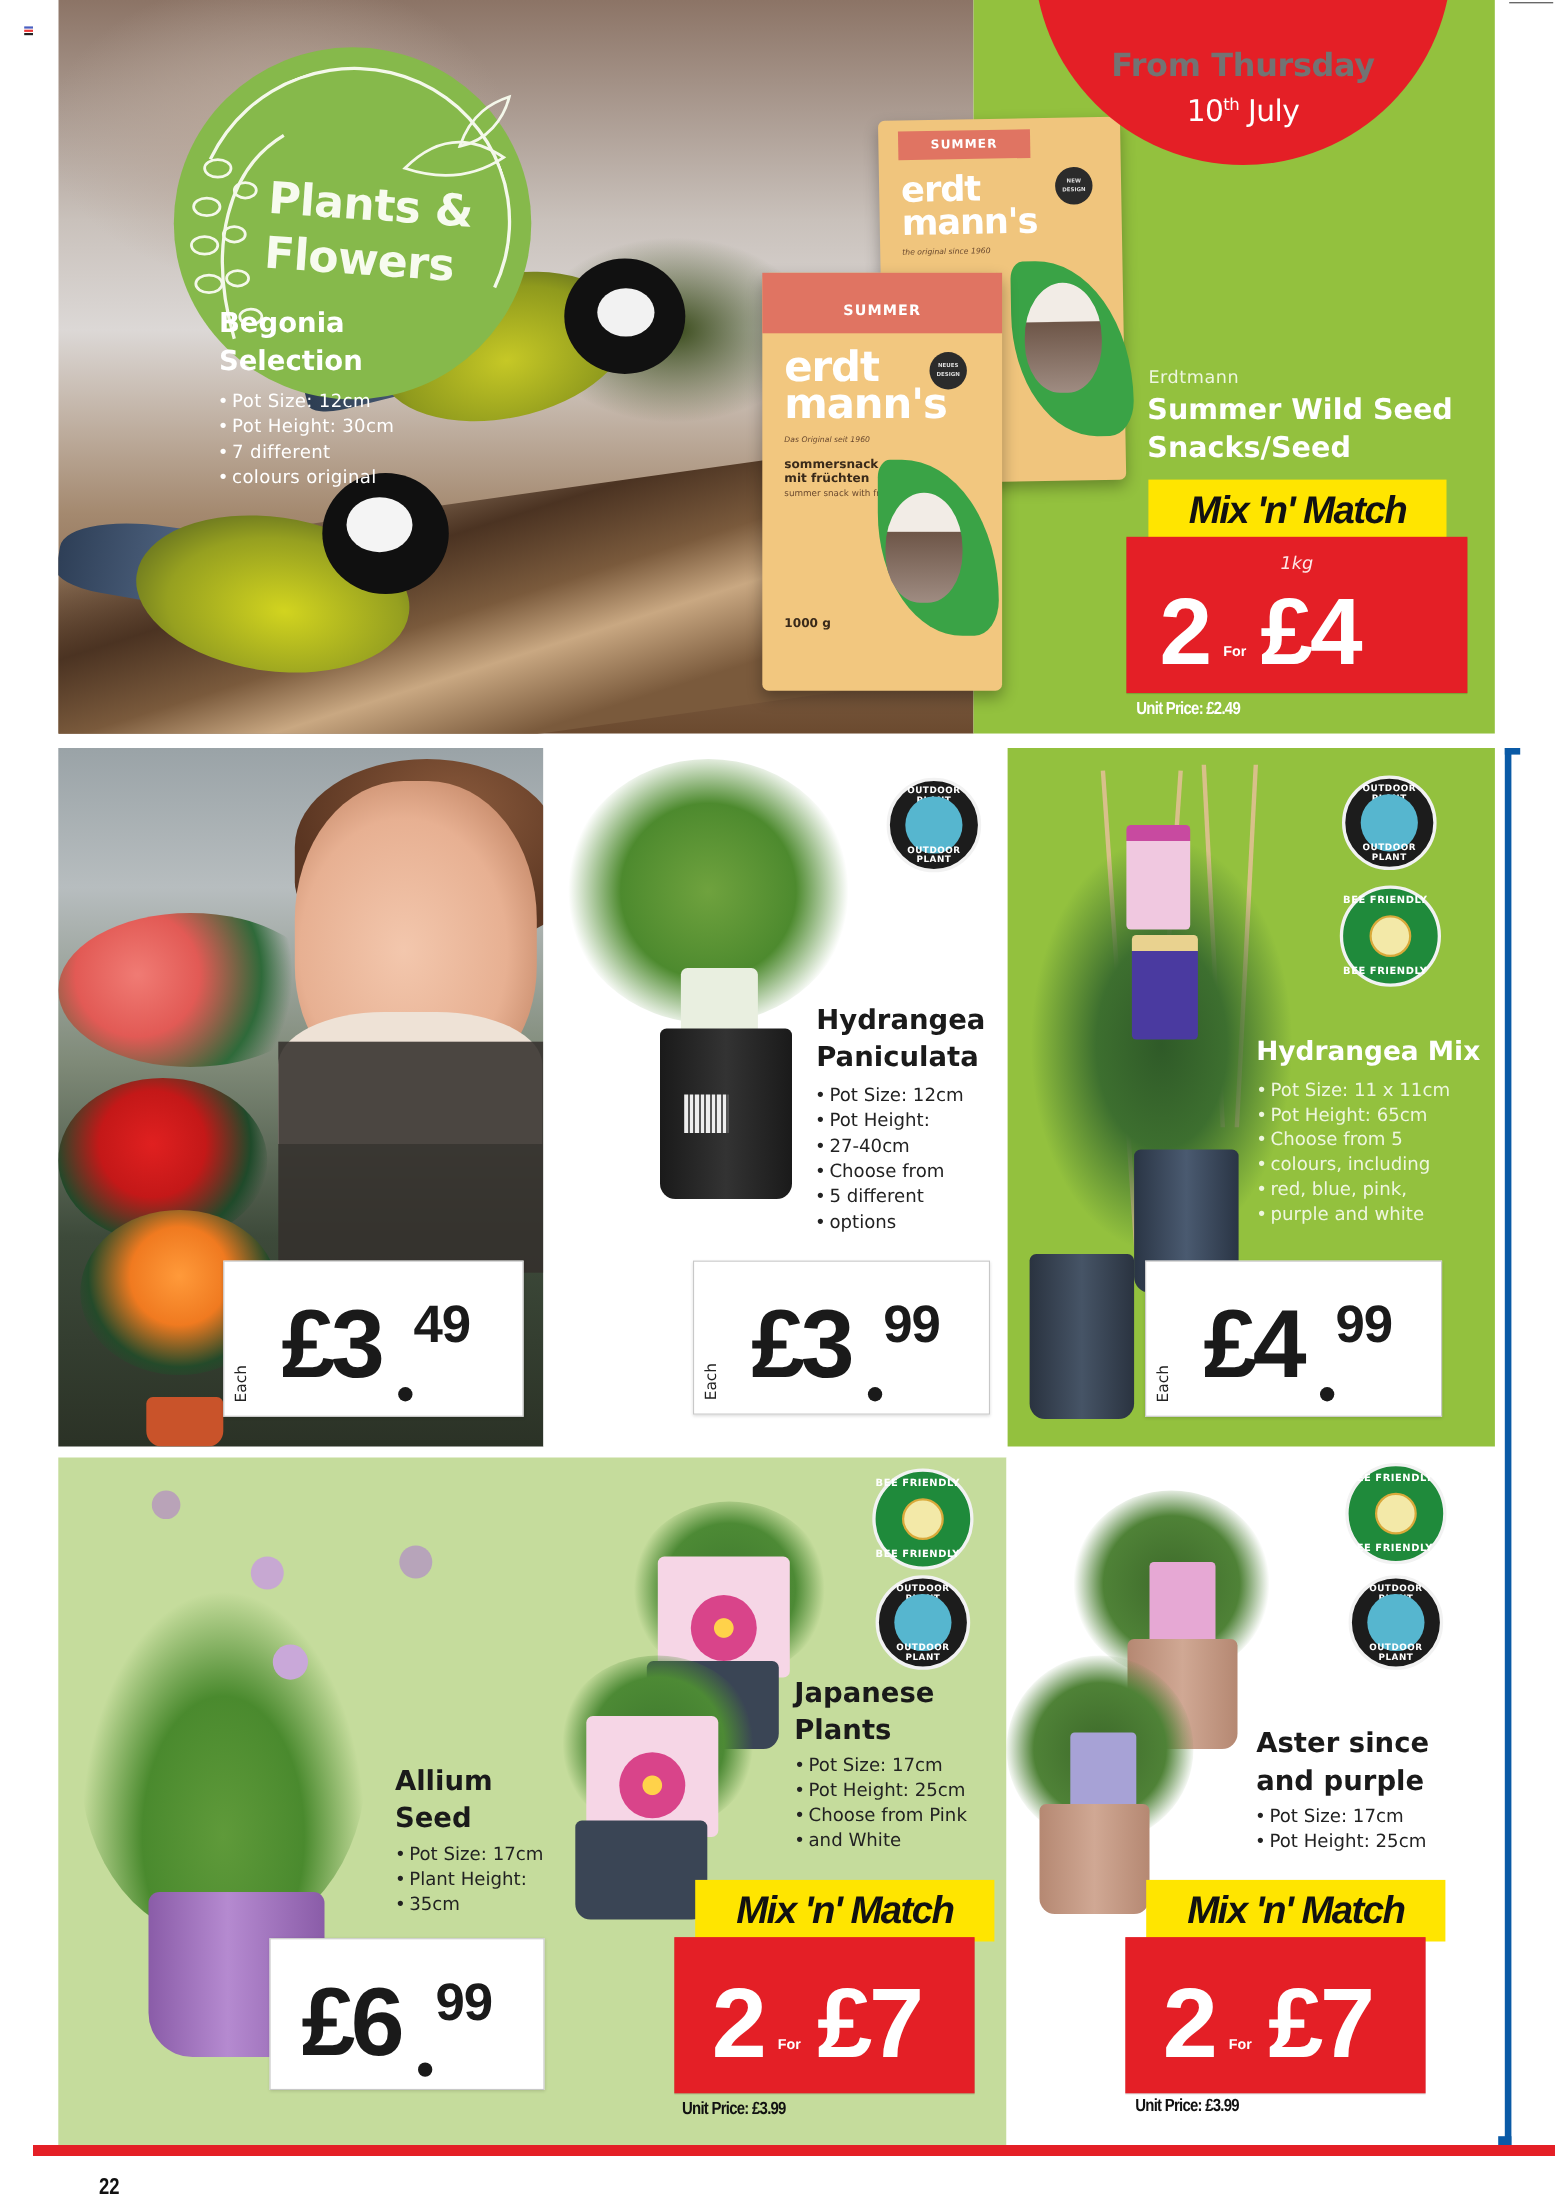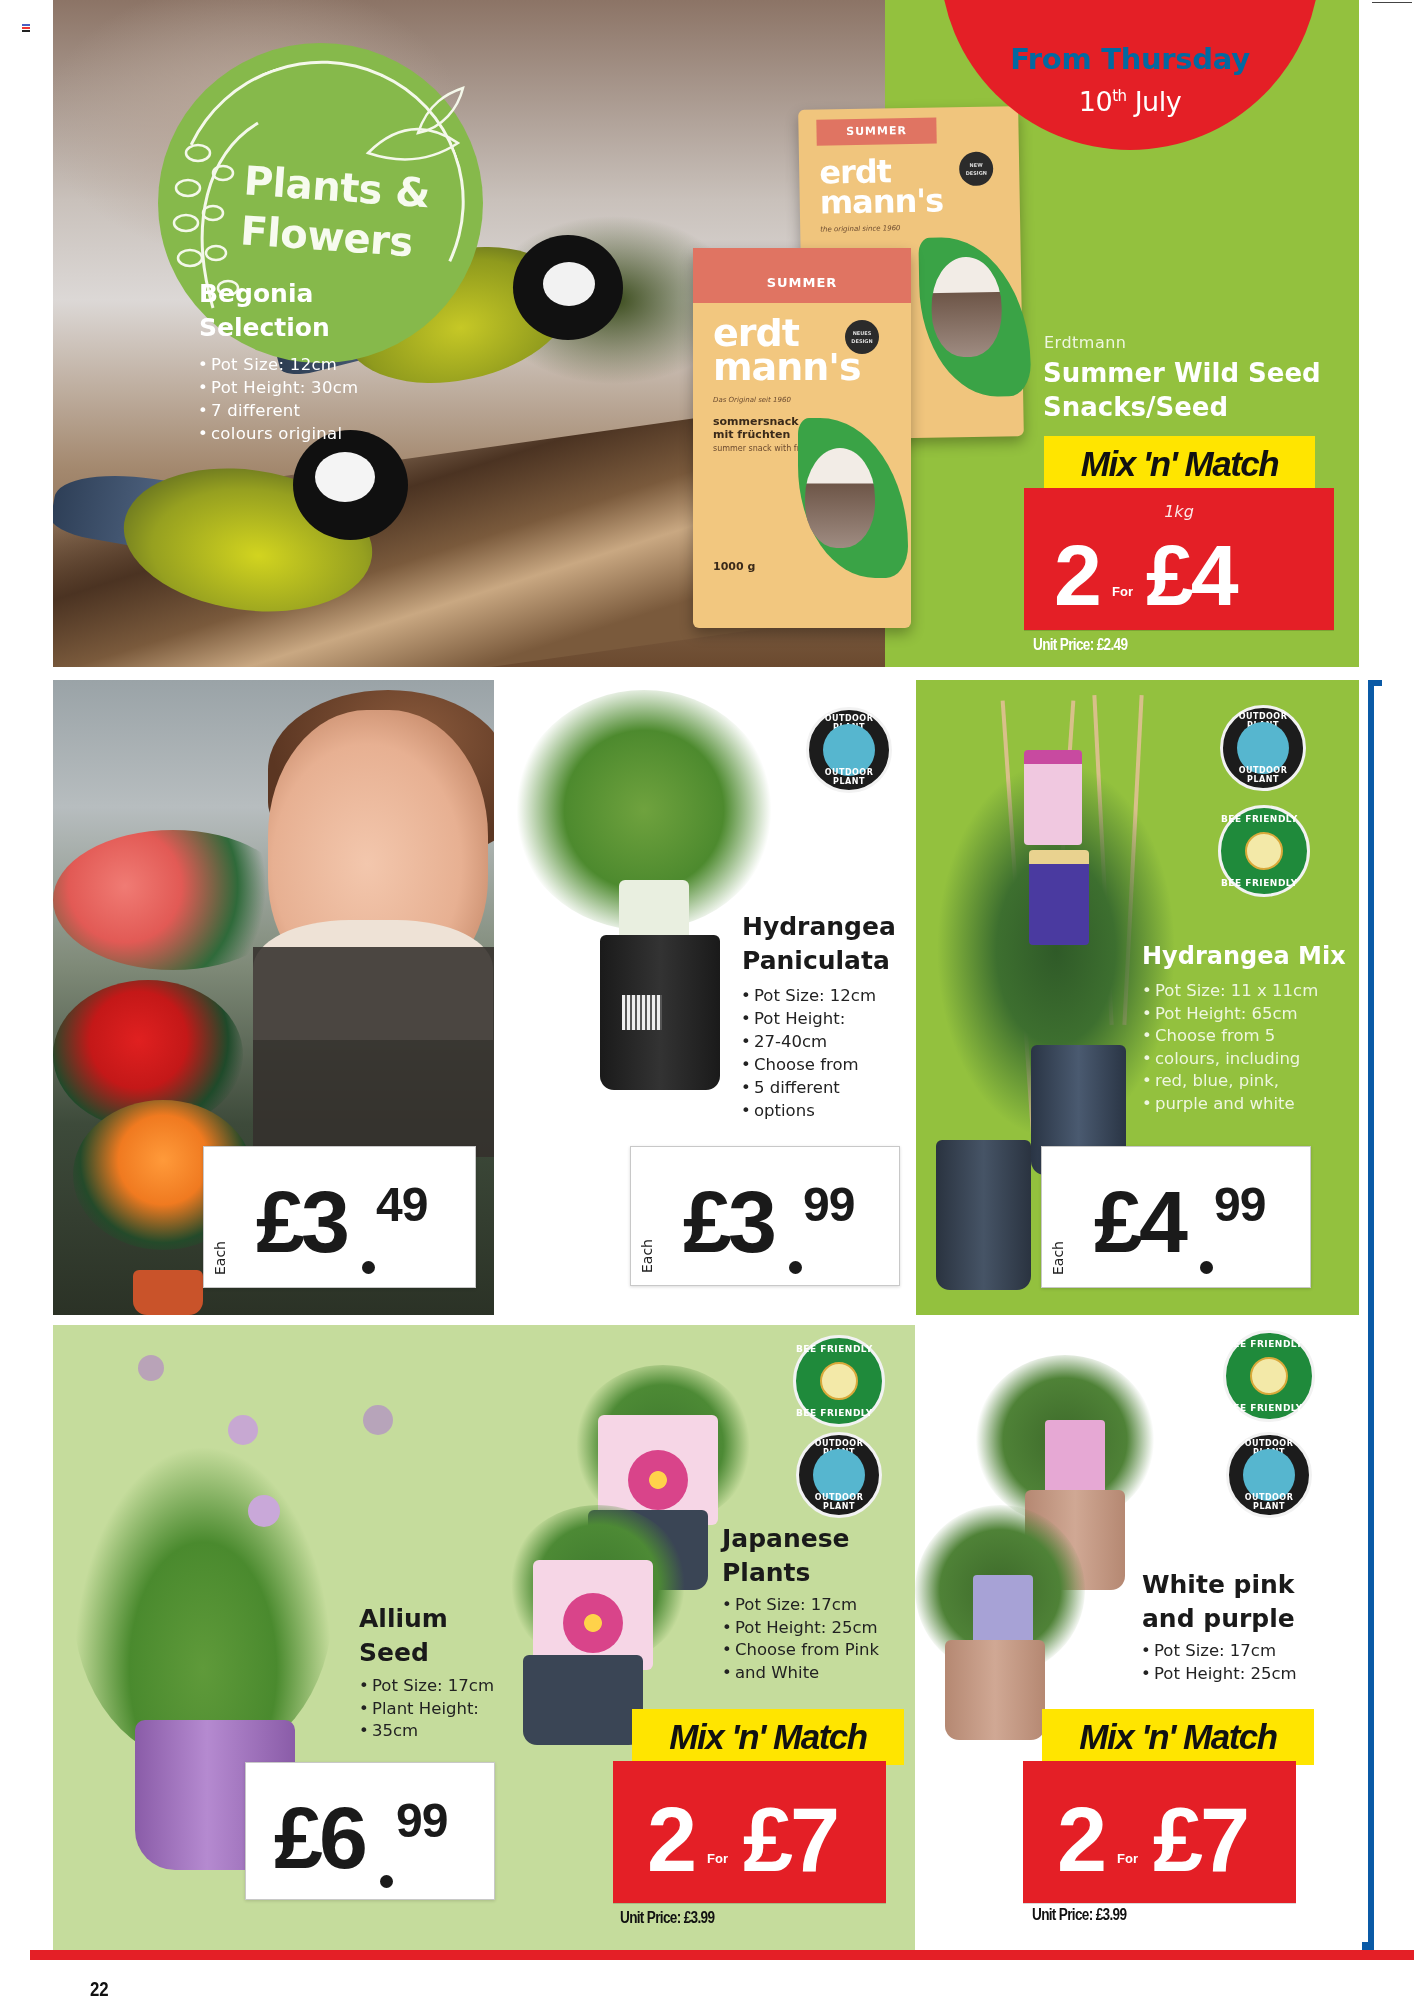--- a/index.html
+++ b/index.html
@@ -48,21 +48,21 @@
   .pack-front .brand { top: 68px; }
   .pack .tagline { position:absolute; left: 20px; font-size: 7px; color: #6b4a2f; font-style: italic; }
   .pack .sub { position:absolute; left: 20px; font-size: 11px; color: #3a2a1a; font-weight: bold; line-height: 13px; }
   .pack .sub-en { position:absolute; left: 20px; font-size: 8px; color: #6b4a2f; }
   .pack .weight { position:absolute; left: 20px; font-size: 11px; color: #3a2a1a; font-weight: bold; }
   .pack .seal { position:absolute; width: 34px; height: 34px; border-radius: 50%; background:#2b2b2b; color:#ddd; font-size:5px; text-align:center; line-height: 8px; padding-top: 9px; font-weight: bold; }
   .pack .leaf { position:absolute; width: 110px; height: 160px; border-radius: 10% 80% 20% 70%; background: #3aa346; }
   .pack .cbird { position:absolute; width: 70px; height: 100px; border-radius: 50% 50% 45% 45%; background: linear-gradient(180deg,#f2ece6 0%,#f2ece6 35%,#6e5648 36%,#9f8c82 100%); }
 
   .date-circle { left: 940px; top: -230px; width: 380px; height: 380px; border-radius: 50%; background: #e41f26; }
-  .date-line1 { left: 940px; top: 42px; width: 380px; text-align: center; color: #0369a1; font-weight: bold; font-size: 29px; letter-spacing: -0.3px; }
+  .date-line1 { left: 940px; top: 42px; width: 380px; text-align: center; color: #737373; font-weight: bold; font-size: 29px; letter-spacing: -0.3px; }
   .date-line2 { left: 940px; top: 86px; width: 380px; text-align: center; color: #fff; font-size: 27px; letter-spacing: -0.5px; }
   .date-line2 sup { font-size: 15px; }
 
   .bird-brand { left: 1044px; top: 333px; color: #eef6e0; font-size: 16px; letter-spacing: 0.5px; }
   .bird-name { left: 1043px; top: 356px; width: 300px; color: #fff; font-weight: bold; font-size: 26px; line-height: 34px; }
 
   
   .mix-tag { background: #ffe500; color: #111; font-weight: bold; font-style: italic; text-align: center; letter-spacing: -1.5px; font-family: "Liberation Sans", sans-serif; }
   .red-price { background: #e41f26; color: #fff; box-shadow: 0 1px 0 rgba(0,0,0,0.15); }
   .red-price .qty { position:absolute; font-weight: bold; font-family: "Liberation Sans", sans-serif; }
@@ -411,21 +411,21 @@
 </ul>
 <div class="abs mix-tag" style="left:632px;top:1709px;width:272px;height:56px;font-size:35px;line-height:56px;">Mix 'n' Match</div>
 <div class="abs red-price" style="left:613px;top:1761px;width:273px;height:142px;">
   <div class="qty" style="left:34px;top:28px;font-size:90px">2</div>
   <div class="for" style="left:94px;top:90px">For</div>
   <div class="amt" style="left:130px;top:28px;font-size:90px">£7</div>
 </div>
 <div class="abs unit-price" style="left:620px;top:1909px;color:#111">Unit Price: £3.99</div>
 
 <div class="abs aster-title">
-  <div>White pink</div>
+  <div>Aster since</div>
   <div>and purple</div>
 </div>
 <ul class="abs aster-bullets bullets">
   <li>Pot Size: 17cm</li>
   <li>Pot Height: 25cm</li>
 </ul>
 <div class="abs mix-tag" style="left:1042px;top:1709px;width:272px;height:56px;font-size:35px;line-height:56px;">Mix 'n' Match</div>
 <div class="abs red-price" style="left:1023px;top:1761px;width:273px;height:142px;">
   <div class="qty" style="left:34px;top:28px;font-size:90px">2</div>
   <div class="for" style="left:94px;top:90px">For</div>

